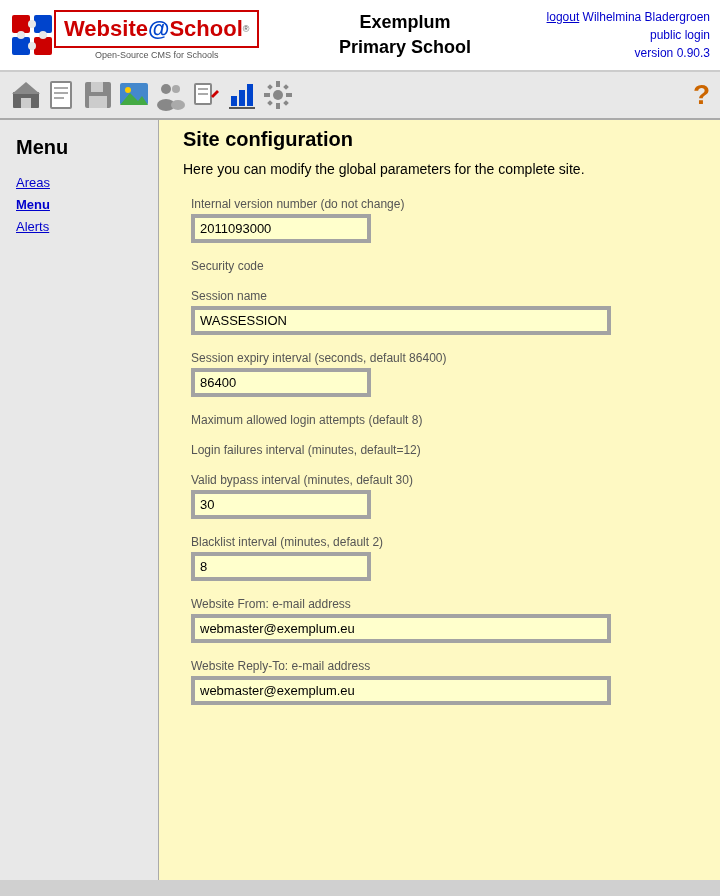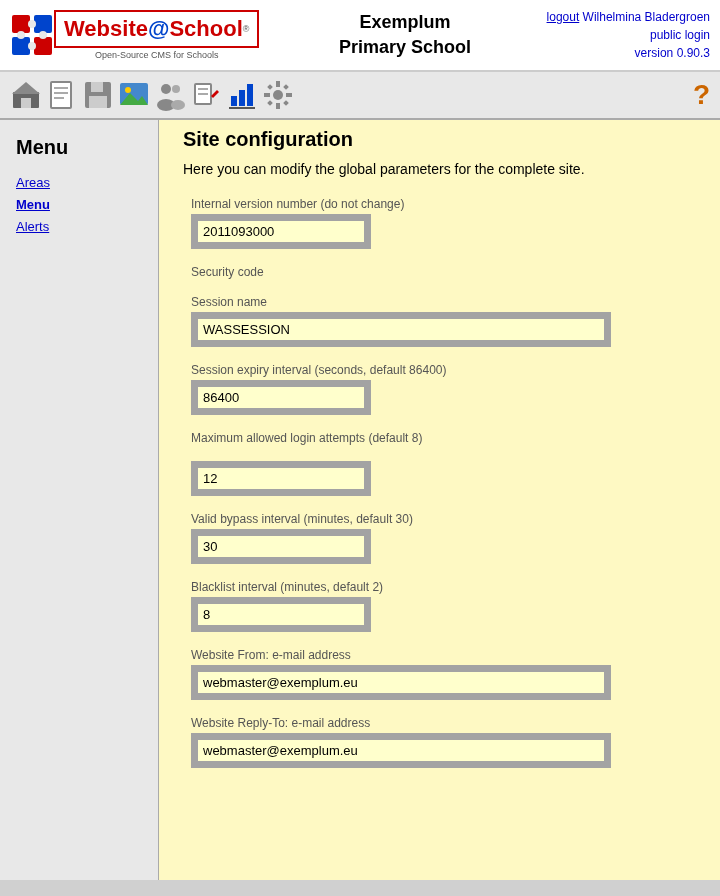--- a/index.html
+++ b/index.html
@@ -156,21 +156,21 @@
       display: block;
       font-size: 12px;
       color: #555;
       margin-bottom: 3px;
     }
     .form-input {
       display: block;
       width: 100%;
       max-width: 420px;
       background: #ffffcc;
-      border: 7px solid #a3a3a3;
+      border: 4px solid #a3a3a3;
       padding: 3px 5px;
       font-size: 13px;
       color: #000;
       font-family: Arial, sans-serif;
     }
     .form-input.narrow { max-width: 180px; }
     .form-input.wide { max-width: 420px; }
 
     
     .puzzle-svg { width: 44px; height: 44px; }
@@ -327,21 +327,21 @@
           <input type="text" class="form-input wide" value="WASSESSION" style="">
         </div>
         <div class="form-field">
           <label class="form-label">Session expiry interval (seconds, default 86400)</label>
           <input type="text" class="form-input narrow" value="86400" style="">
         </div>
         <div class="form-field">
           <label class="form-label">Maximum allowed login attempts (default 8)</label>
         </div>
         <div class="form-field">
-          <input type="text" class="form-input narrow" value="12" style="">
+          <label class="form-label">Login failures interval (minutes, default=12)</label>
         </div>
         <div class="form-field">
           <label class="form-label">Valid bypass interval (minutes, default 30)</label>
           <input type="text" class="form-input narrow" value="30" style="">
         </div>
         <div class="form-field">
           <label class="form-label">Blacklist interval (minutes, default 2)</label>
           <input type="text" class="form-input narrow" value="8" style="">
         </div>
         <div class="form-field">

